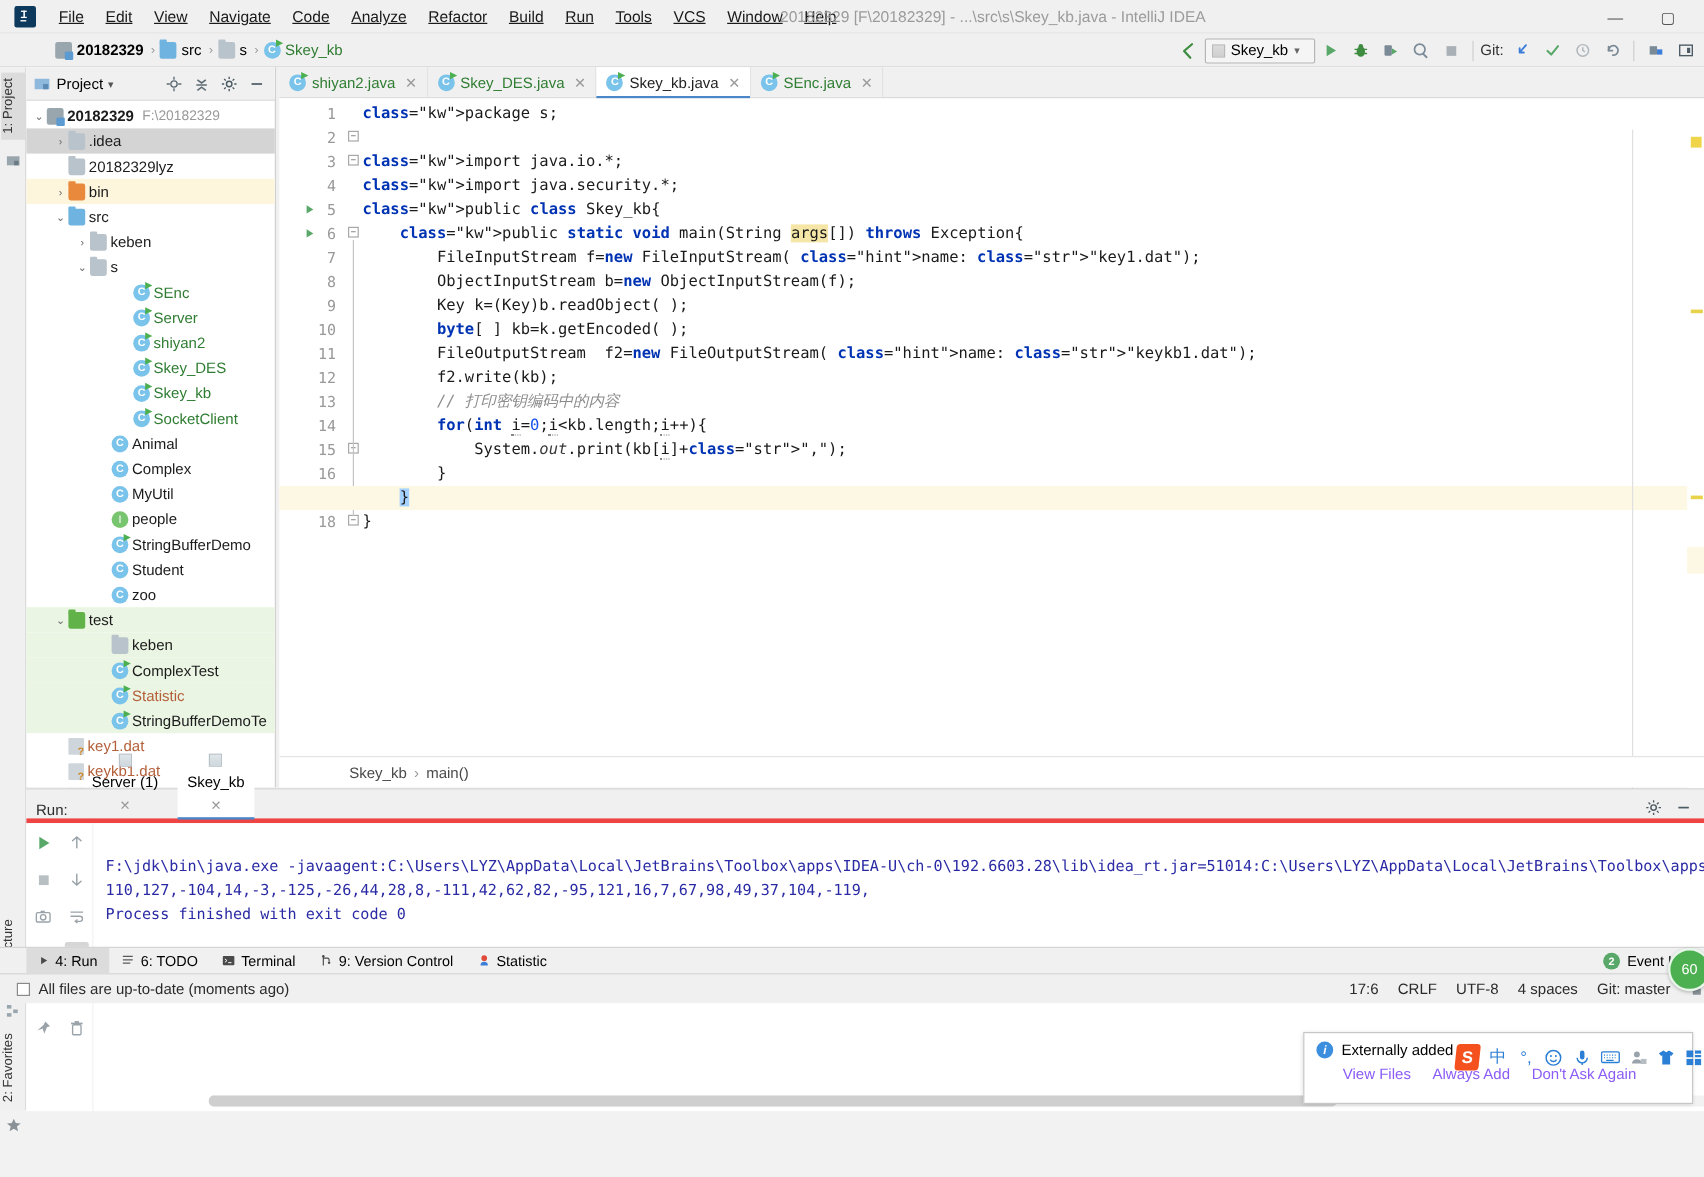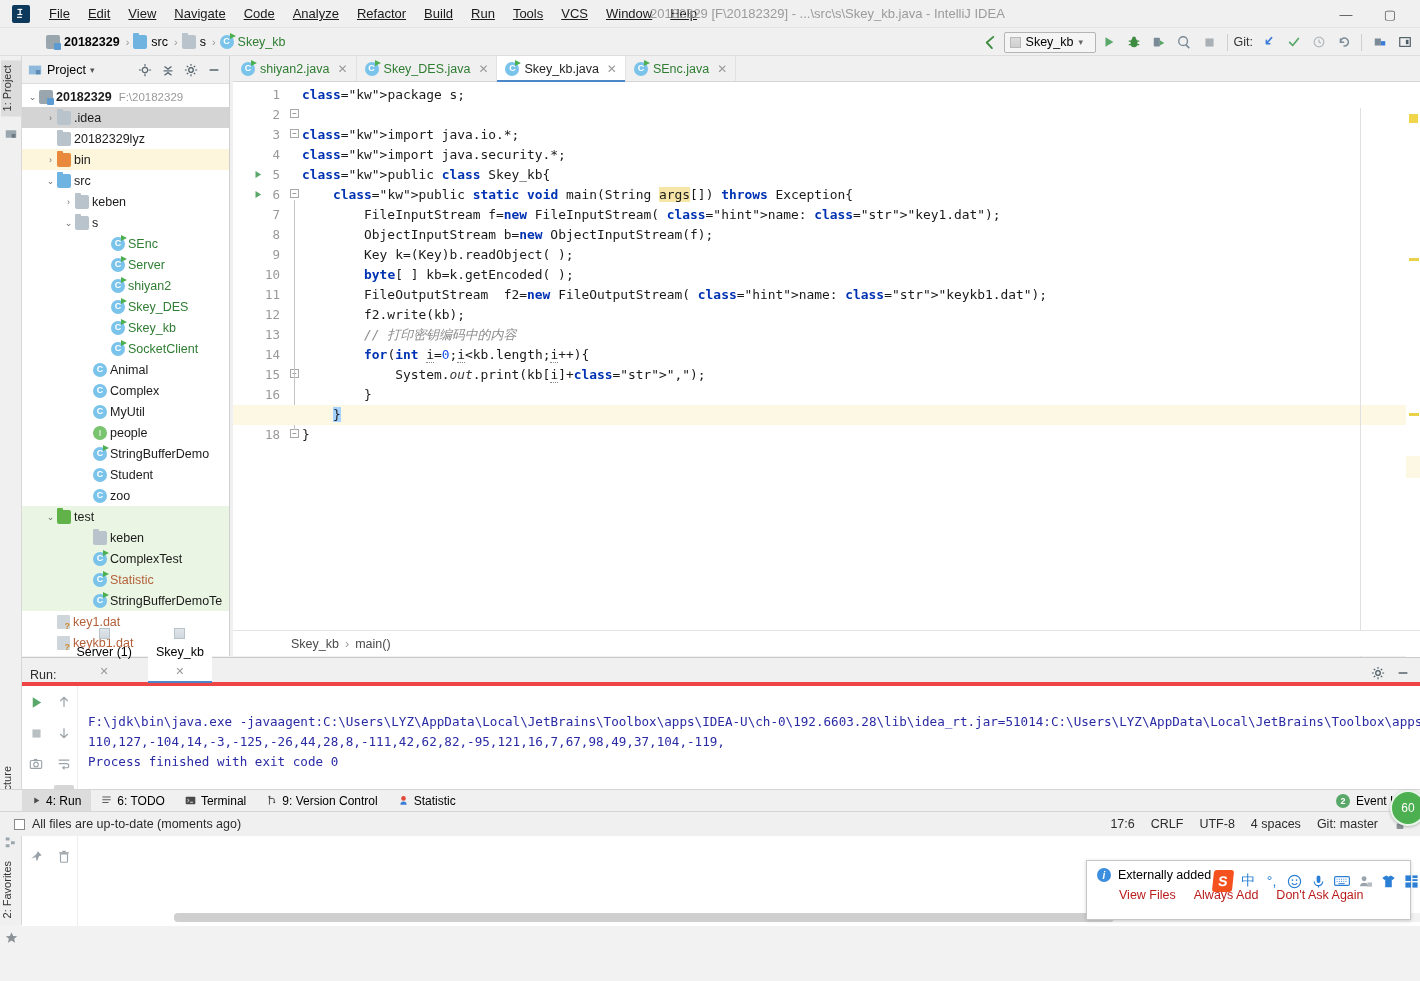--- a/index.html
+++ b/index.html
@@ -235,34 +235,34 @@
   .bstrip-right { margin-left:auto; display:flex; align-items:center; gap:6px; padding-right:10px; font-size:12px; }
   .badge-green { width:14px; height:14px; border-radius:50%; background:#59a869; color:#fff; font-size:9px; display:flex; align-items:center; justify-content:center; font-weight:bold; }
 
   .statusbar {
     position:absolute; bottom:0; left:0; width:1420px; height:25px;
     background:#f0f0f0; border-top:1px solid #d5d5d5; display:flex; align-items:center;
     font-size:12.5px; color:#2b2b2b;
   }
   .sb-left { display:flex; align-items:center; gap:7px; padding-left:14px; }
   .sb-box { width:11px; height:11px; border:1px solid #8a8a8a; background:#fff; }
-  .sb-right { margin-left:auto; display:flex; align-items:center; gap:16px; padding-right:14px; }
+  .sb-right { margin-left:auto; display:flex; align-items:center; gap:16px; }
 
   
   .notif {
     position:absolute; left:1086px; top:860px; width:325px; height:60px;
     background:#fff; border:1px solid #c6c6c6; box-shadow:0 1px 4px rgba(0,0,0,.16);
     padding:7px 10px; z-index: 40;
   }
   .notif-row1 { display:flex; align-items:center; gap:7px; font-size:12.5px; }
   .notif-info {
     width:14px; height:14px; border-radius:50%; background:#3c8ede; color:#fff;
     font-size:10px; font-weight:bold; display:flex; align-items:center; justify-content:center; font-style:italic;
   }
-  .notif-links { display:flex; gap:18px; margin-top:6px; padding-left:22px; font-size:12.5px; color:#b91c1c; }
+  .notif-links { display:flex; gap:18px; margin-top:6px; padding-left:22px; font-size:12.5px; color:#8b5cf6; }
   .notif-links span { cursor:pointer; }
 
   
   .ime-bar {
     position:absolute; left:1213px; top:866px; width:207px; height:30px;
     display:flex; align-items:center; gap:7px; z-index:60;
     background:transparent;
   }
   .ime-logo {
     width:22px; height:22px; background:#f4511e; color:#fff; border-radius:3px;

